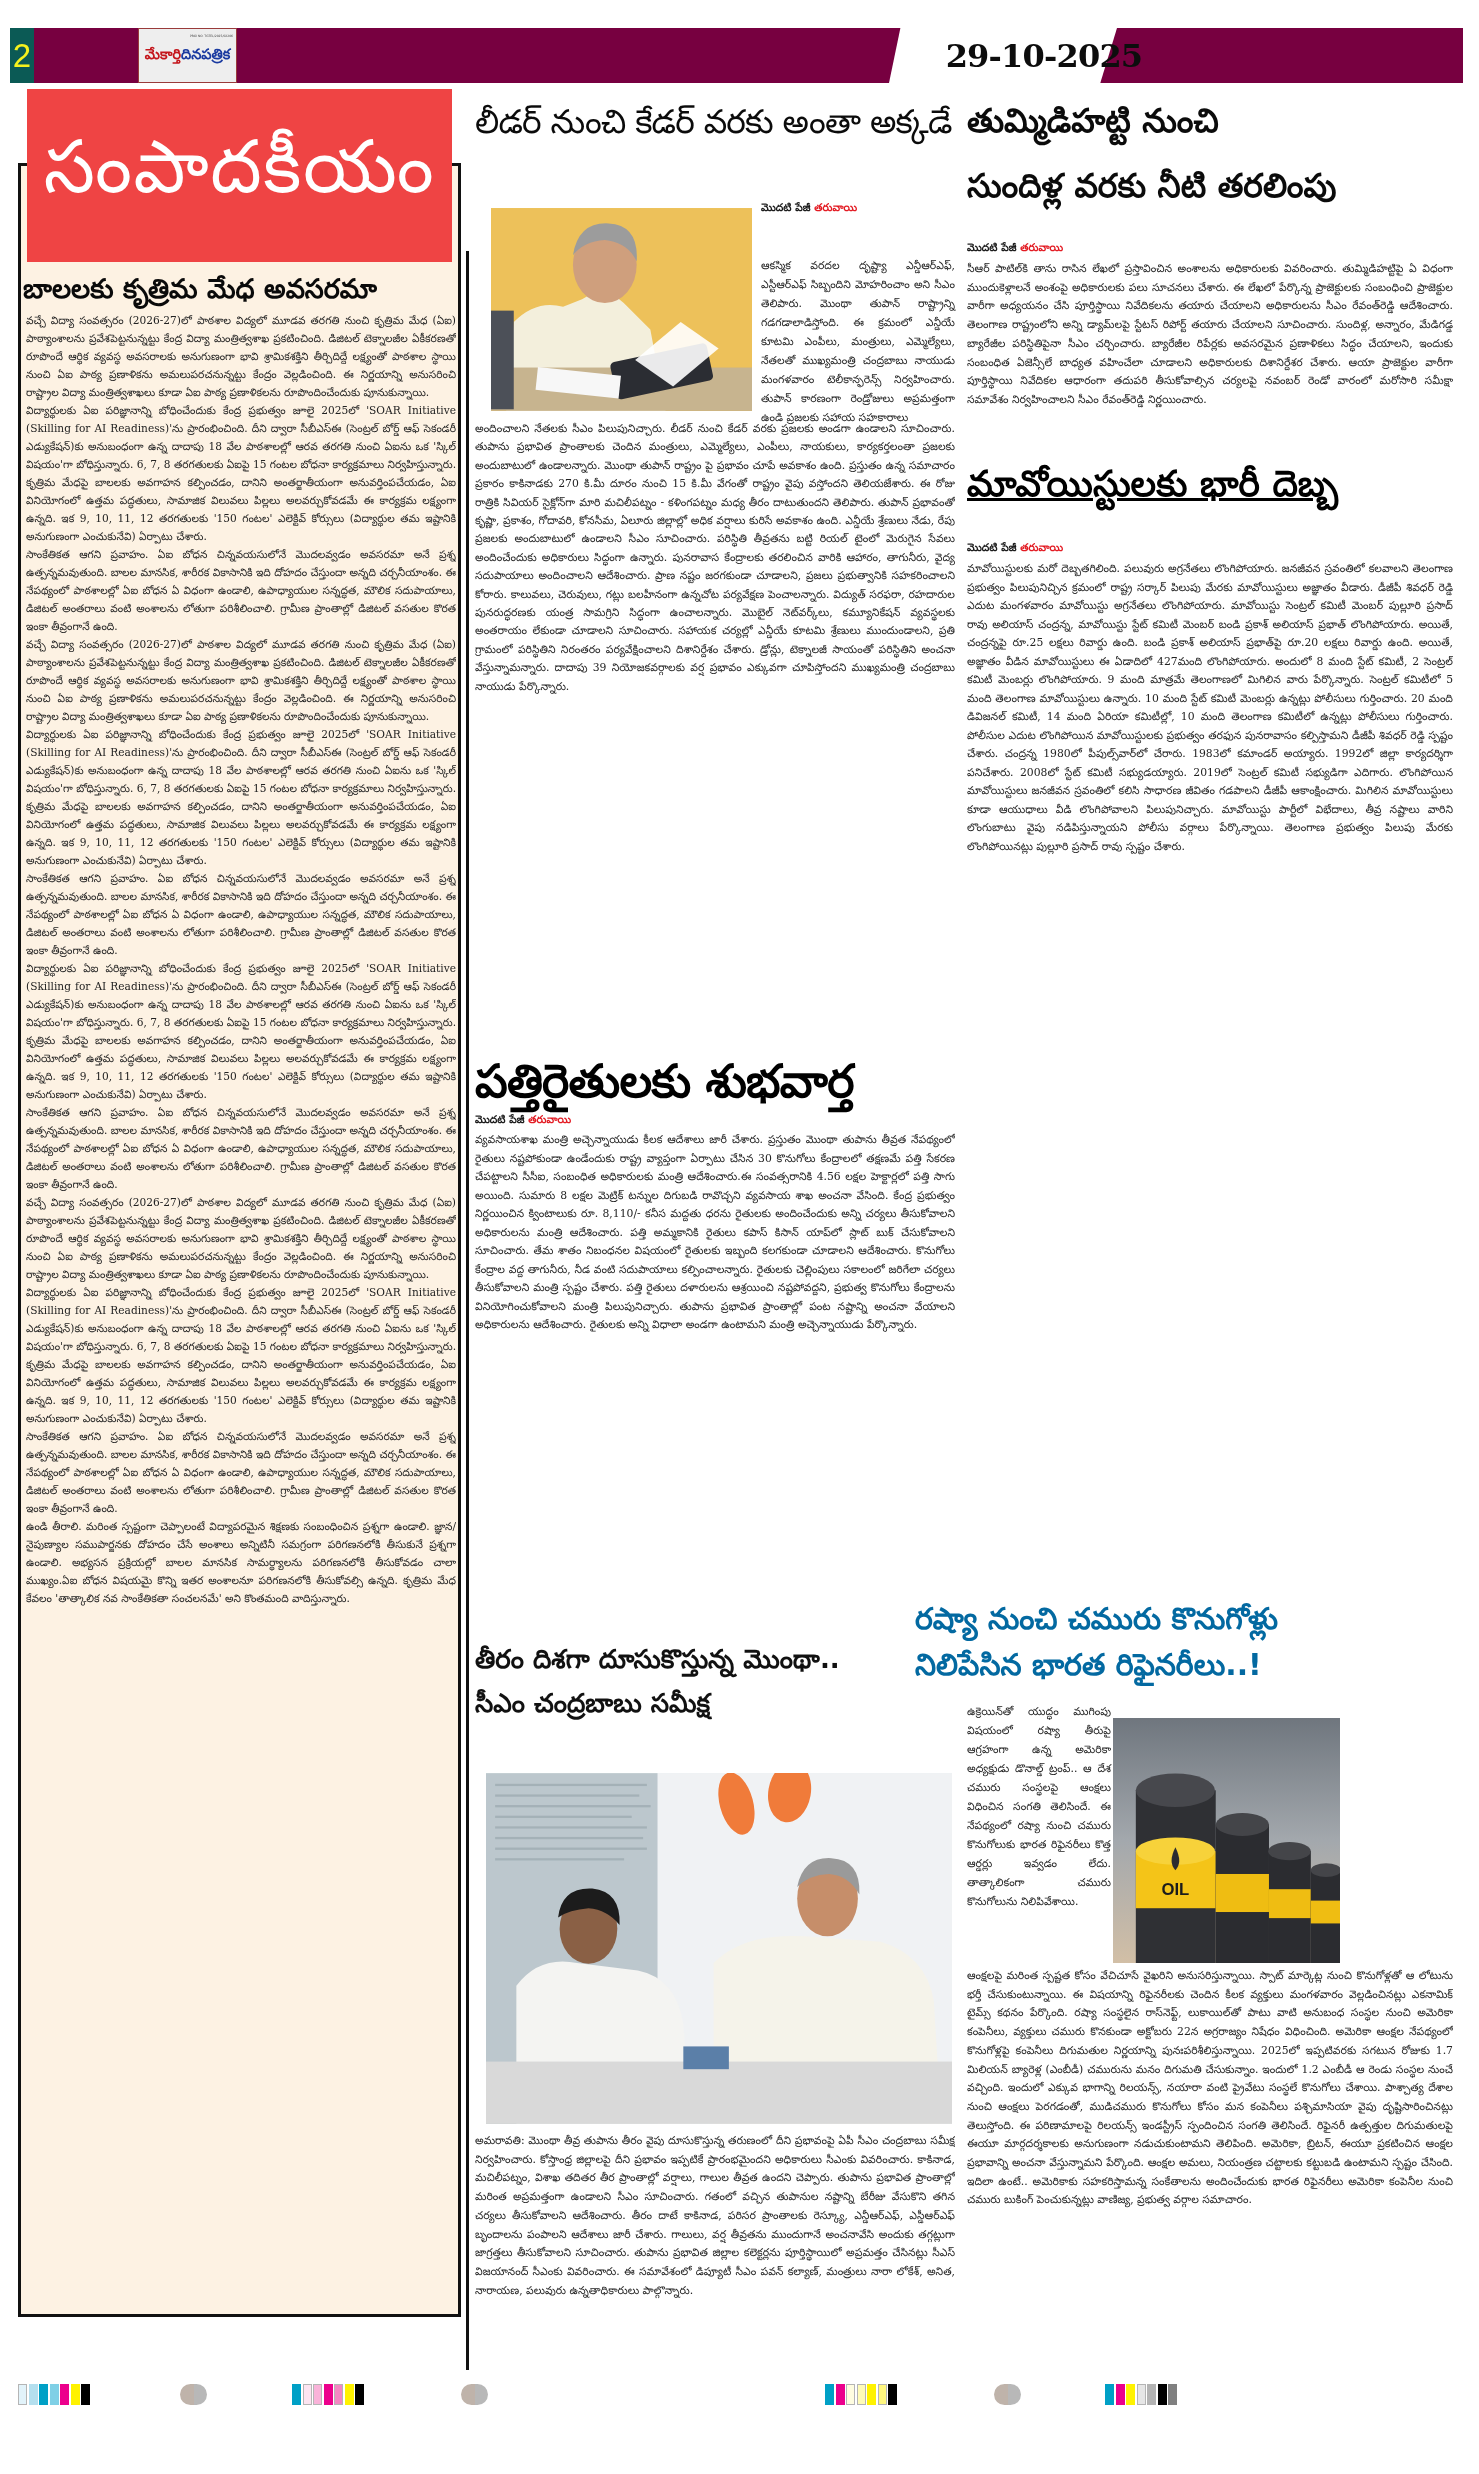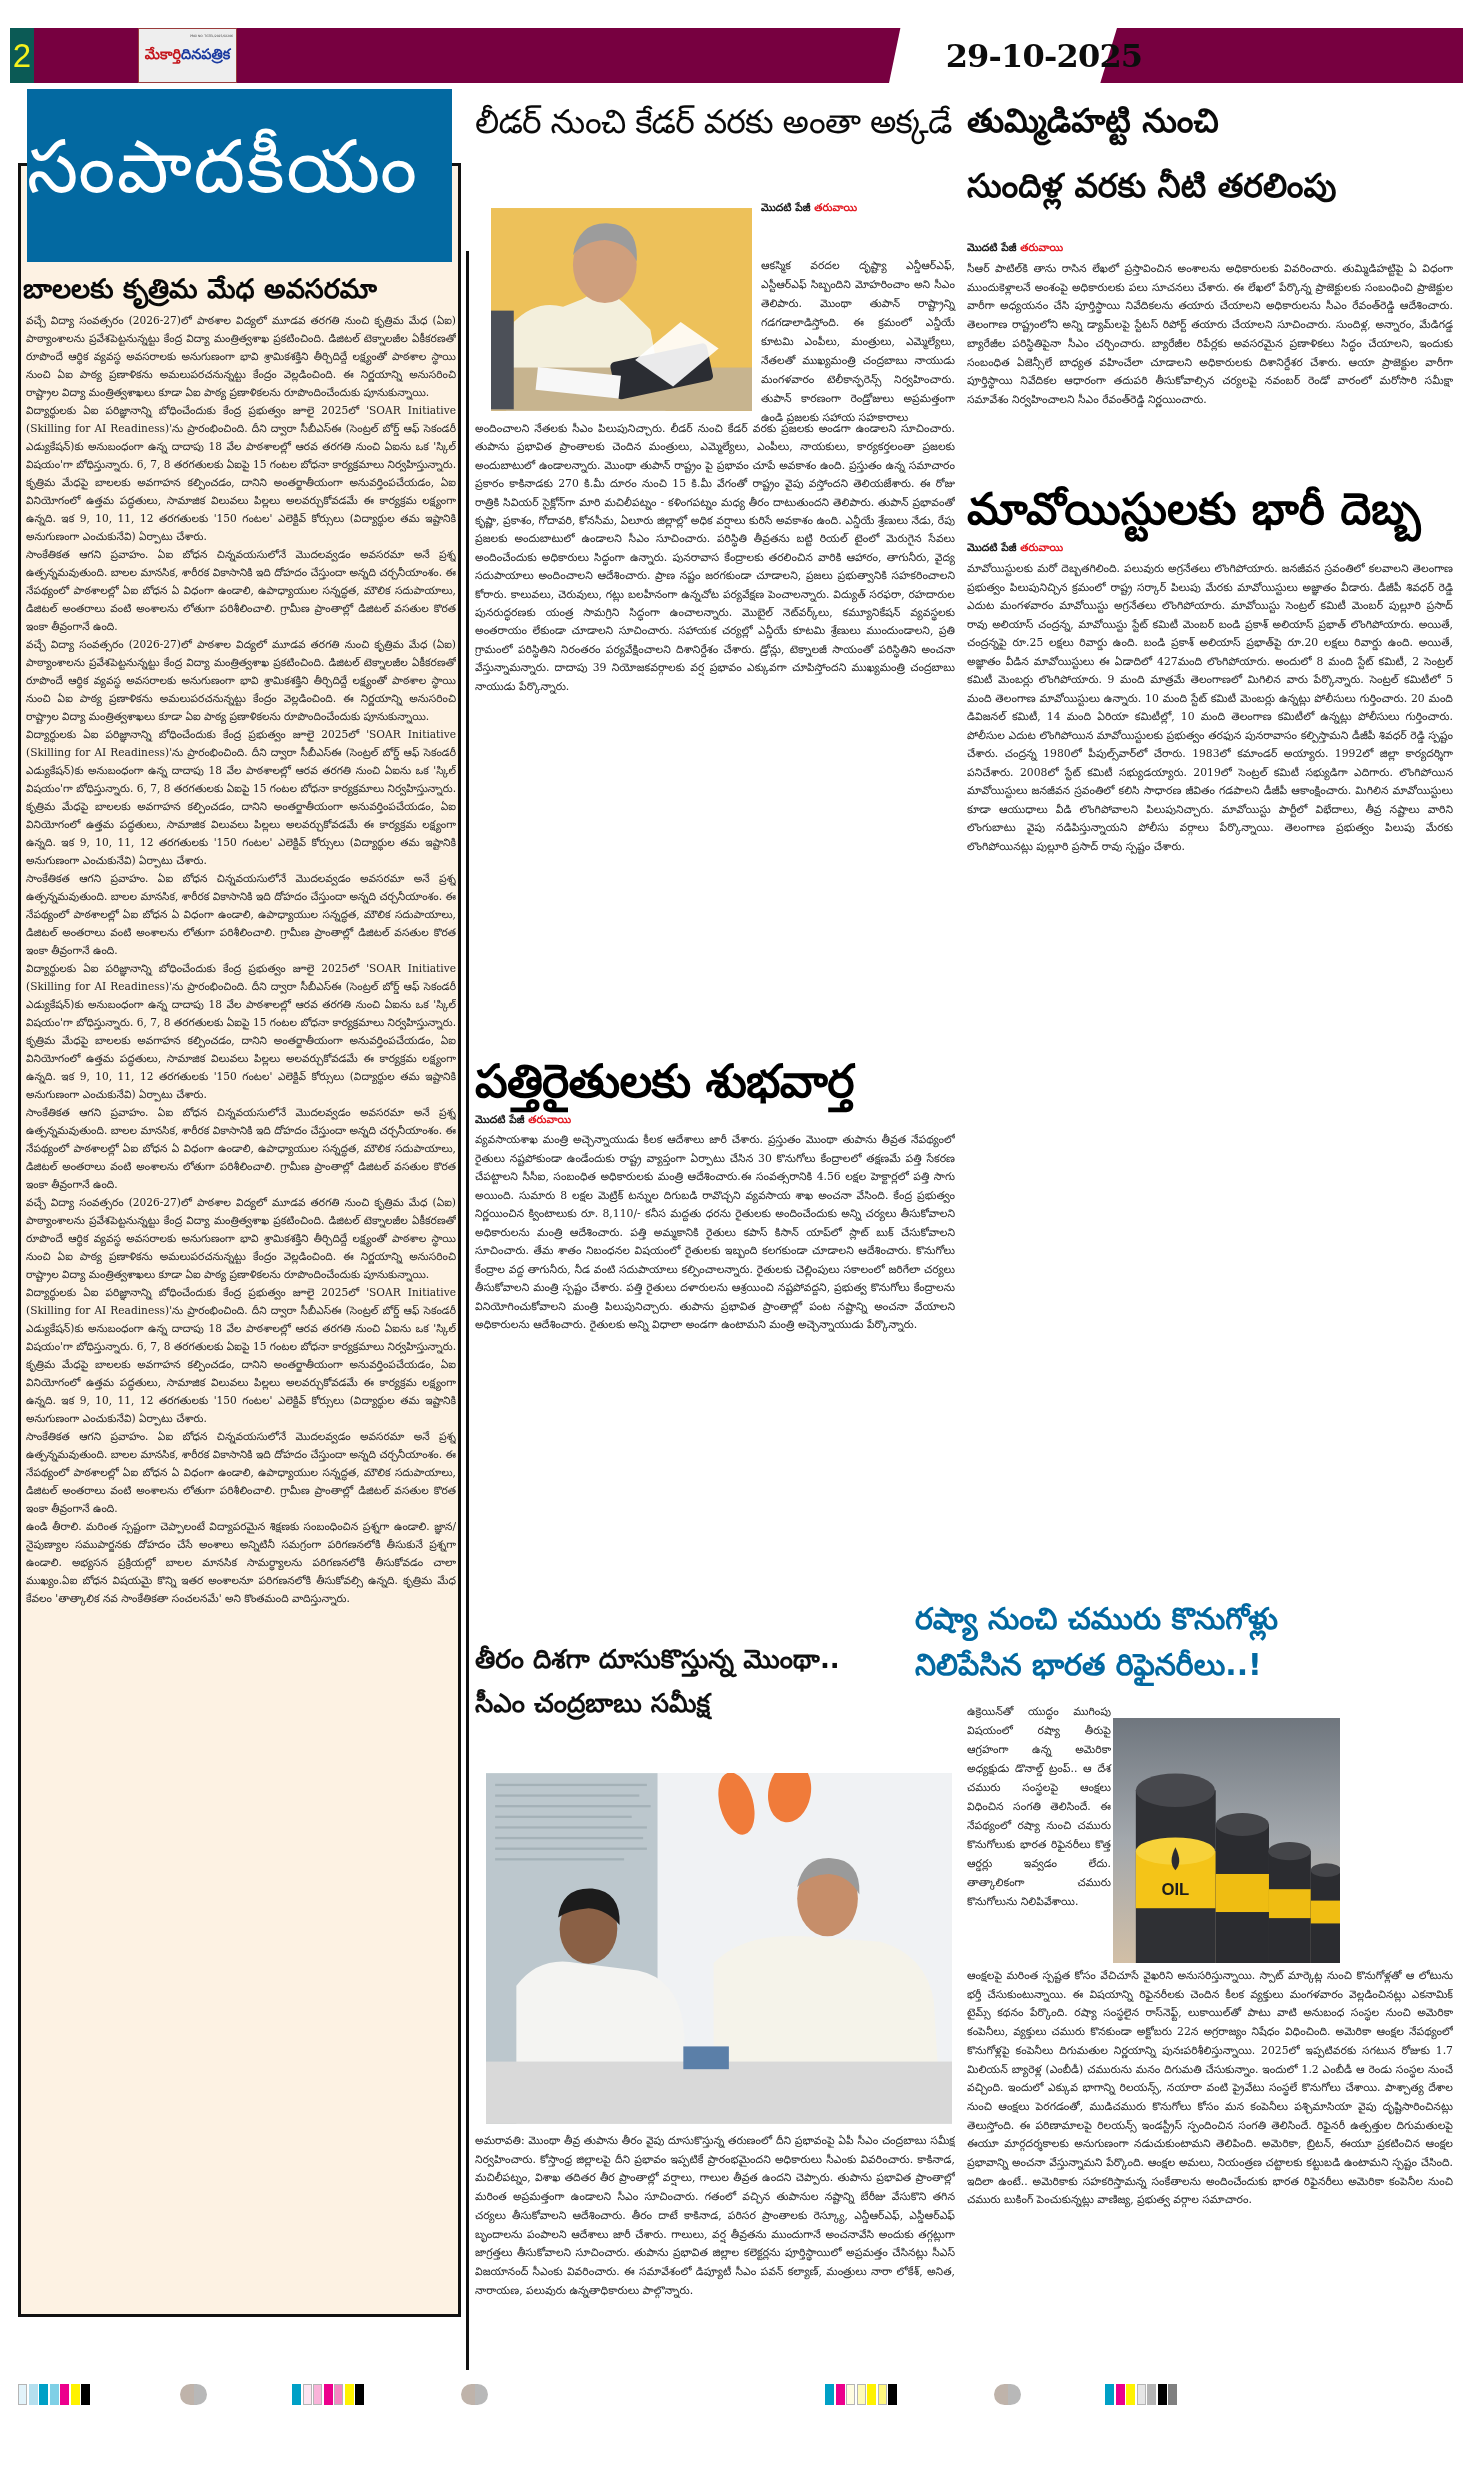--- a/index.html
+++ b/index.html
@@ -15,21 +15,21 @@
   .logo-badge { position: absolute; right: 3px; top: 4.6px; font-size: 3px; color: #444; }
   .logo-text { font-family: "DejaVu Serif", serif; font-weight: bold; font-size: 14.4px; color: #1a3aa0; white-space: nowrap; }
   .logo-text .red { color: #c4161c; }
   .date-box { position: absolute; left: 879px; top: 0; width: 228px; height: 55px; background: #fff;
               clip-path: polygon(11.4px 0, 100% 0, calc(100% - 16.7px) 100%, 0 100%); }
   .date-text { position: absolute; left: 920px; top: 0; width: 228px; height: 55px; display: flex; align-items: center; justify-content: center;
                font-family: "DejaVu Serif", serif; font-weight: bold; font-size: 32px; color: #0d0d0d; letter-spacing: -0.8px; }
 
   
   .ed-frame { position: absolute; left: 18px; top: 163px; width: 443px; height: 2154px; background: #fdf2e3; border: 3px solid #111; }
-  .ed-banner { position: absolute; left: 27px; top: 89px; width: 425px; height: 173px; background: #0369a1; display: flex; align-items: center; justify-content: flex-start; }
+  .ed-banner { position: absolute; left: 27px; top: 89px; width: 425px; height: 173px; background: #ef4444; display: flex; align-items: center; justify-content: center; }
   .ed-banner-text { color: #fff; font-family: "DejaVu Sans", sans-serif; font-size: 73px; font-weight: 300; letter-spacing: 1.5px; }
   .ed-title { position: absolute; left: 23px; top: 273px; width: 433px; font-size: 27px; font-weight: bold; color: #0a0a0a; }
   .ed-body { position: absolute; left: 26px; top: 311px; width: 430px; height: 1990px; font-family: "DejaVu Serif", serif;
              font-size: 10.6px; line-height: 18px; text-align: justify; color: #222; overflow: hidden; }
   .ed-body p { margin: 0; }
 
   
   .c-border-left { position: absolute; left: 466px; top: 251px; width: 3px; height: 2119px; background: #111; }
   .c-headline1 { position: absolute; left: 475px; top: 102px; width: 486px; font-size: 33px; font-family: "DejaVu Sans", sans-serif; font-weight: 300; color: #0b0b0b; letter-spacing: -0.8px; white-space: nowrap; }
   .photo1 { position: absolute; left: 491px; top: 208px; width: 261px; height: 203px; overflow: hidden;
@@ -46,21 +46,21 @@
 
   .c-headline3 { position: absolute; left: 475px; top: 1637px; width: 486px; font-size: 26px; font-weight: bold; color: #111; line-height: 44px; }
   .photo2 { position: absolute; left: 486px; top: 1773px; width: 466px; height: 351px; overflow: hidden; background: #eef1f4; }
   .c-body3 { position: absolute; left: 475px; top: 2132px; width: 480px; height: 235px; font-family: "DejaVu Serif", serif; font-size: 10.8px; line-height: 18.7px; text-align: justify; color: #222; overflow: hidden; }
 
   
   .r-headline1 { position: absolute; left: 967px; top: 88px; width: 501px; font-size: 33px; font-weight: bold; color: #0b0b0b; line-height: 65px; }
   .r-by1 { position: absolute; left: 967px; top: 241px; }
   .r-body1 { position: absolute; left: 967px; top: 260px; width: 486px; height: 220px; font-family: "DejaVu Serif", serif; font-size: 10.8px; line-height: 18.7px; text-align: justify; color: #222; overflow: hidden; }
 
-  .r-headline2 { position: absolute; left: 967px; top: 483px; width: 501px; font-size: 44px; font-weight: bold; color: #000; white-space: nowrap; }
+  .r-headline2 { position: absolute; left: 967px; top: 463px; width: 501px; font-size: 36px; font-weight: bold; color: #000; white-space: nowrap; text-decoration: underline; }
   .r-by2 { position: absolute; left: 967px; top: 541px; }
   .r-body2 { position: absolute; left: 967px; top: 560px; width: 486px; height: 1018px; font-family: "DejaVu Serif", serif; font-size: 10.8px; line-height: 18.5px; text-align: justify; color: #222; overflow: hidden; }
 
   .r-headline3 { position: absolute; left: 915px; top: 1596px; width: 501px; font-size: 30px; font-weight: bold; color: #0369a1; line-height: 46px; }
   .r-body3a { position: absolute; left: 967px; top: 1702px; width: 144px; font-family: "DejaVu Serif", serif; font-size: 10.8px; line-height: 19px; text-align: justify; color: #222; }
   .photo3 { position: absolute; left: 1113px; top: 1718px; width: 227px; height: 245px; overflow: hidden;
             background: linear-gradient(180deg, #7a8089 0%, #9aa1a8 40%, #c9b49a 85%, #b8a28a 100%); }
   .r-body3b { position: absolute; left: 967px; top: 1967px; width: 486px; height: 402px; font-family: "DejaVu Serif", serif; font-size: 10.8px; line-height: 18.7px; text-align: justify; color: #222; overflow: hidden; }
 
   

